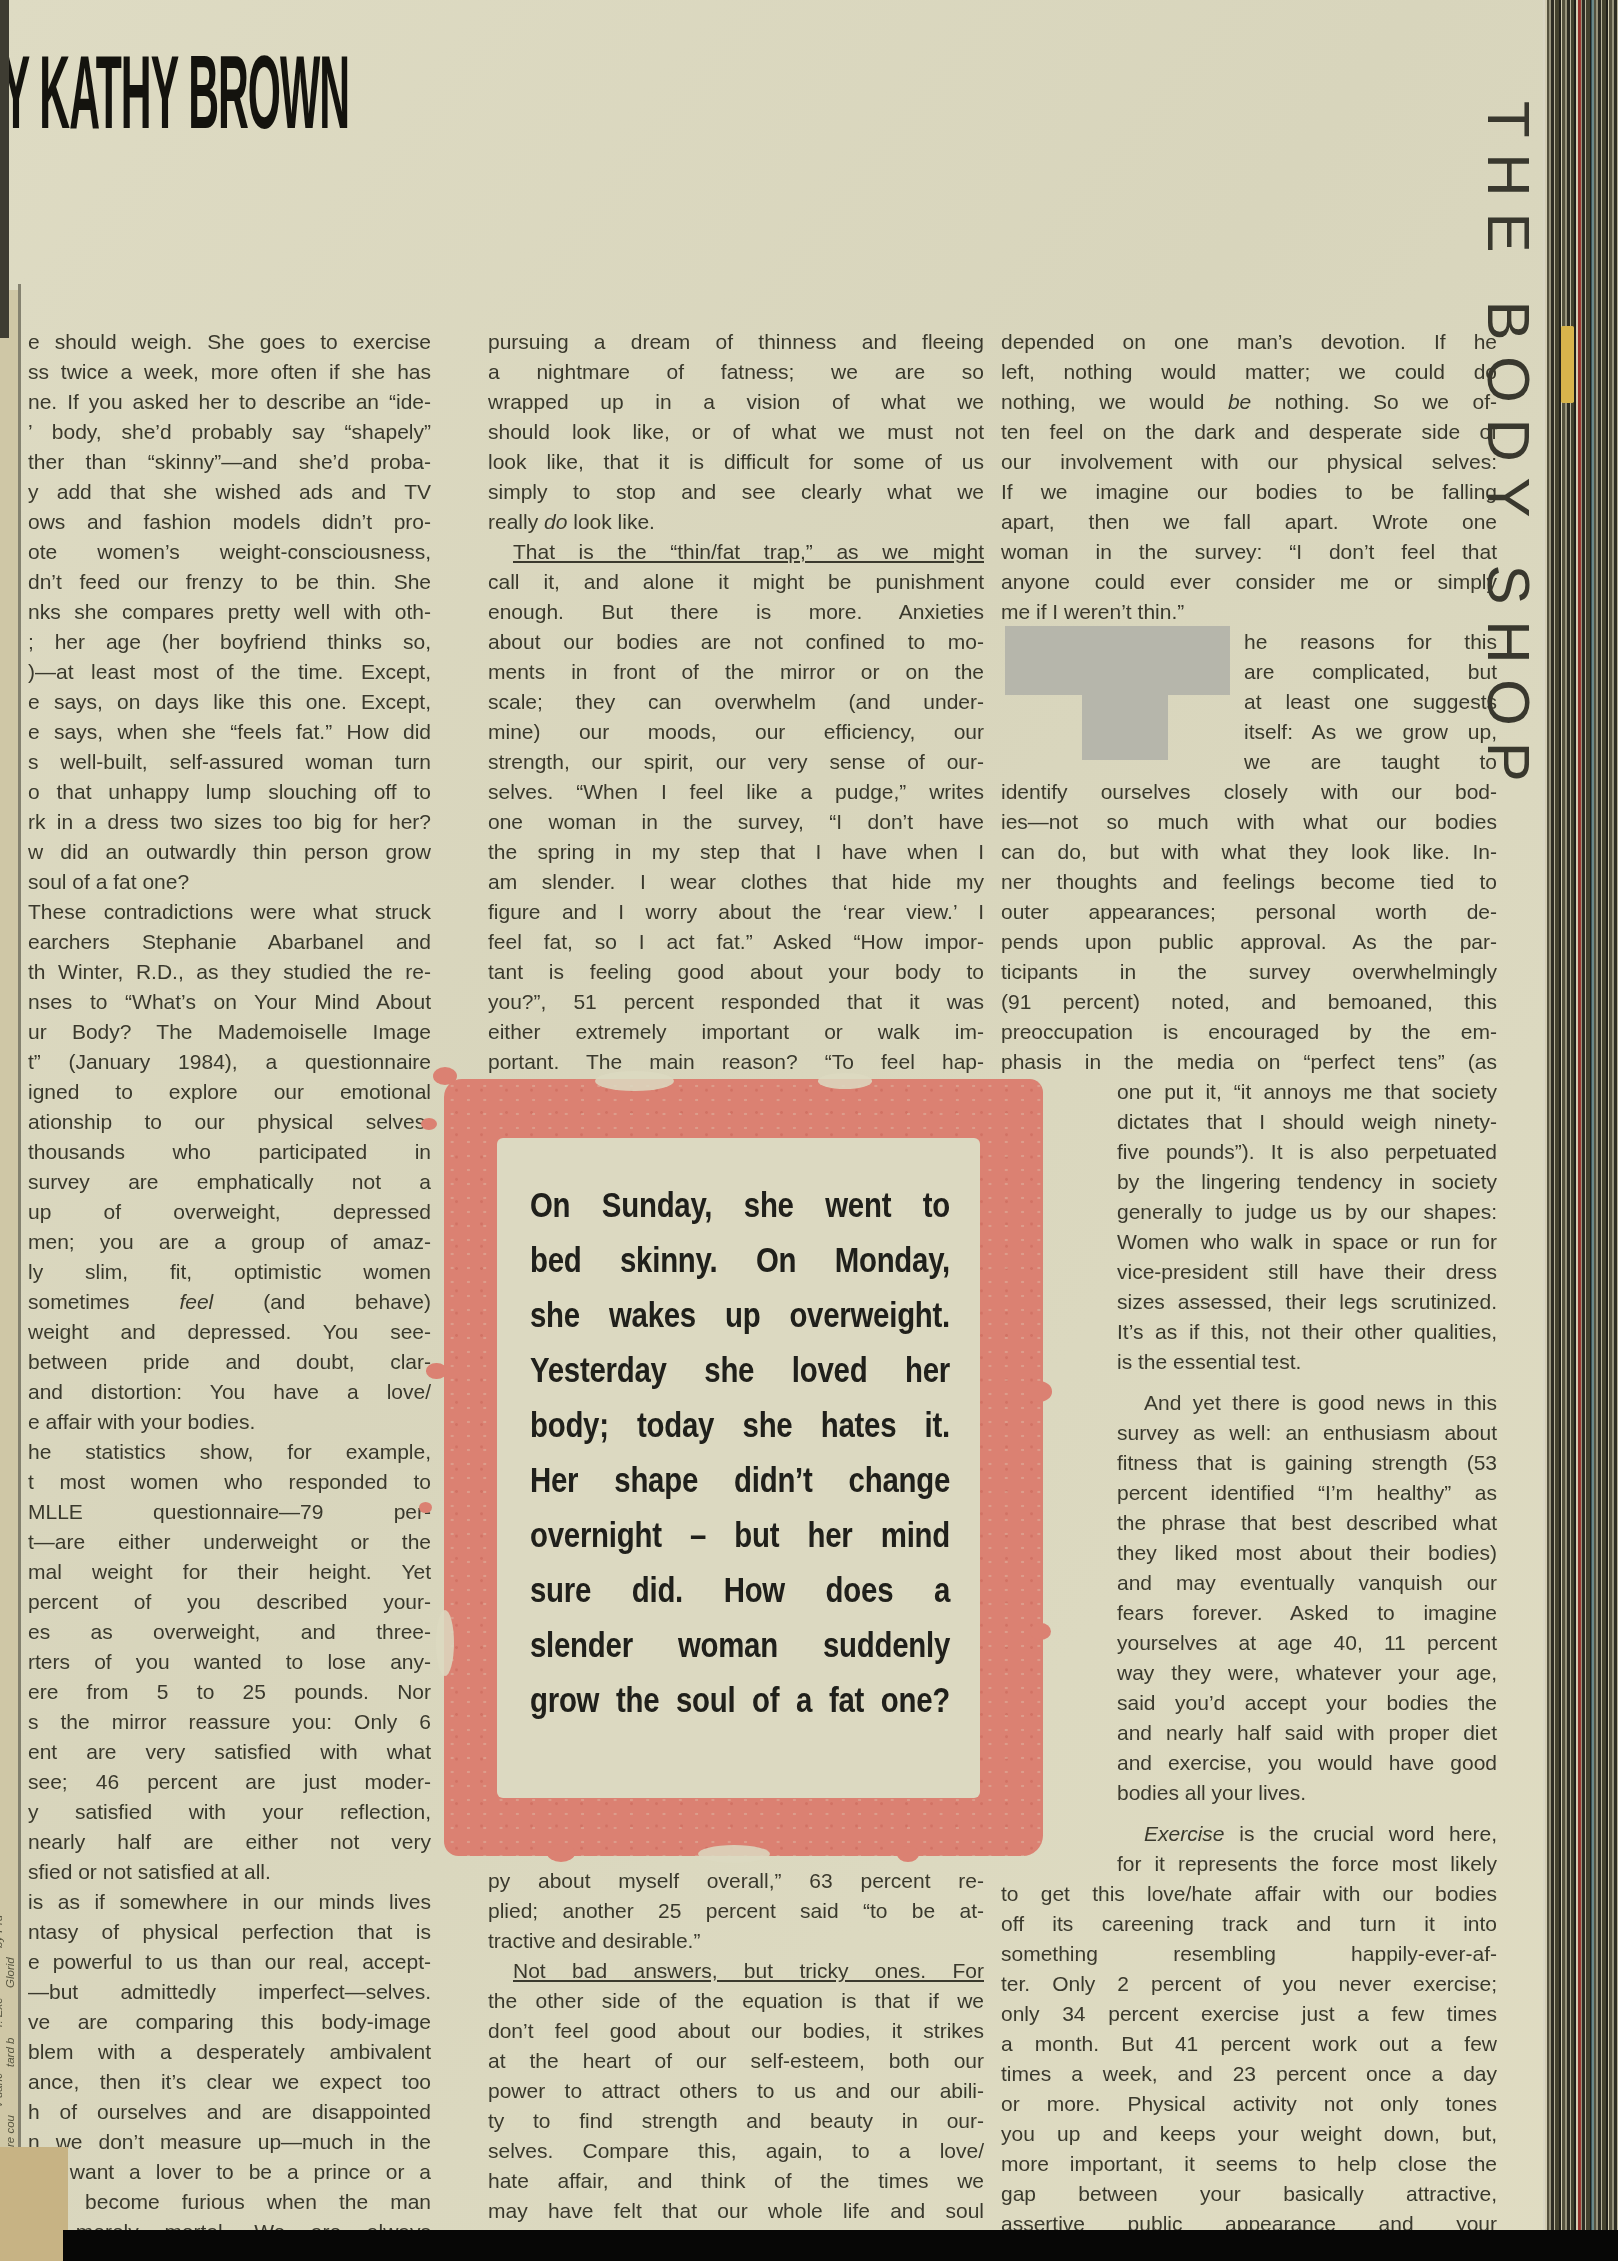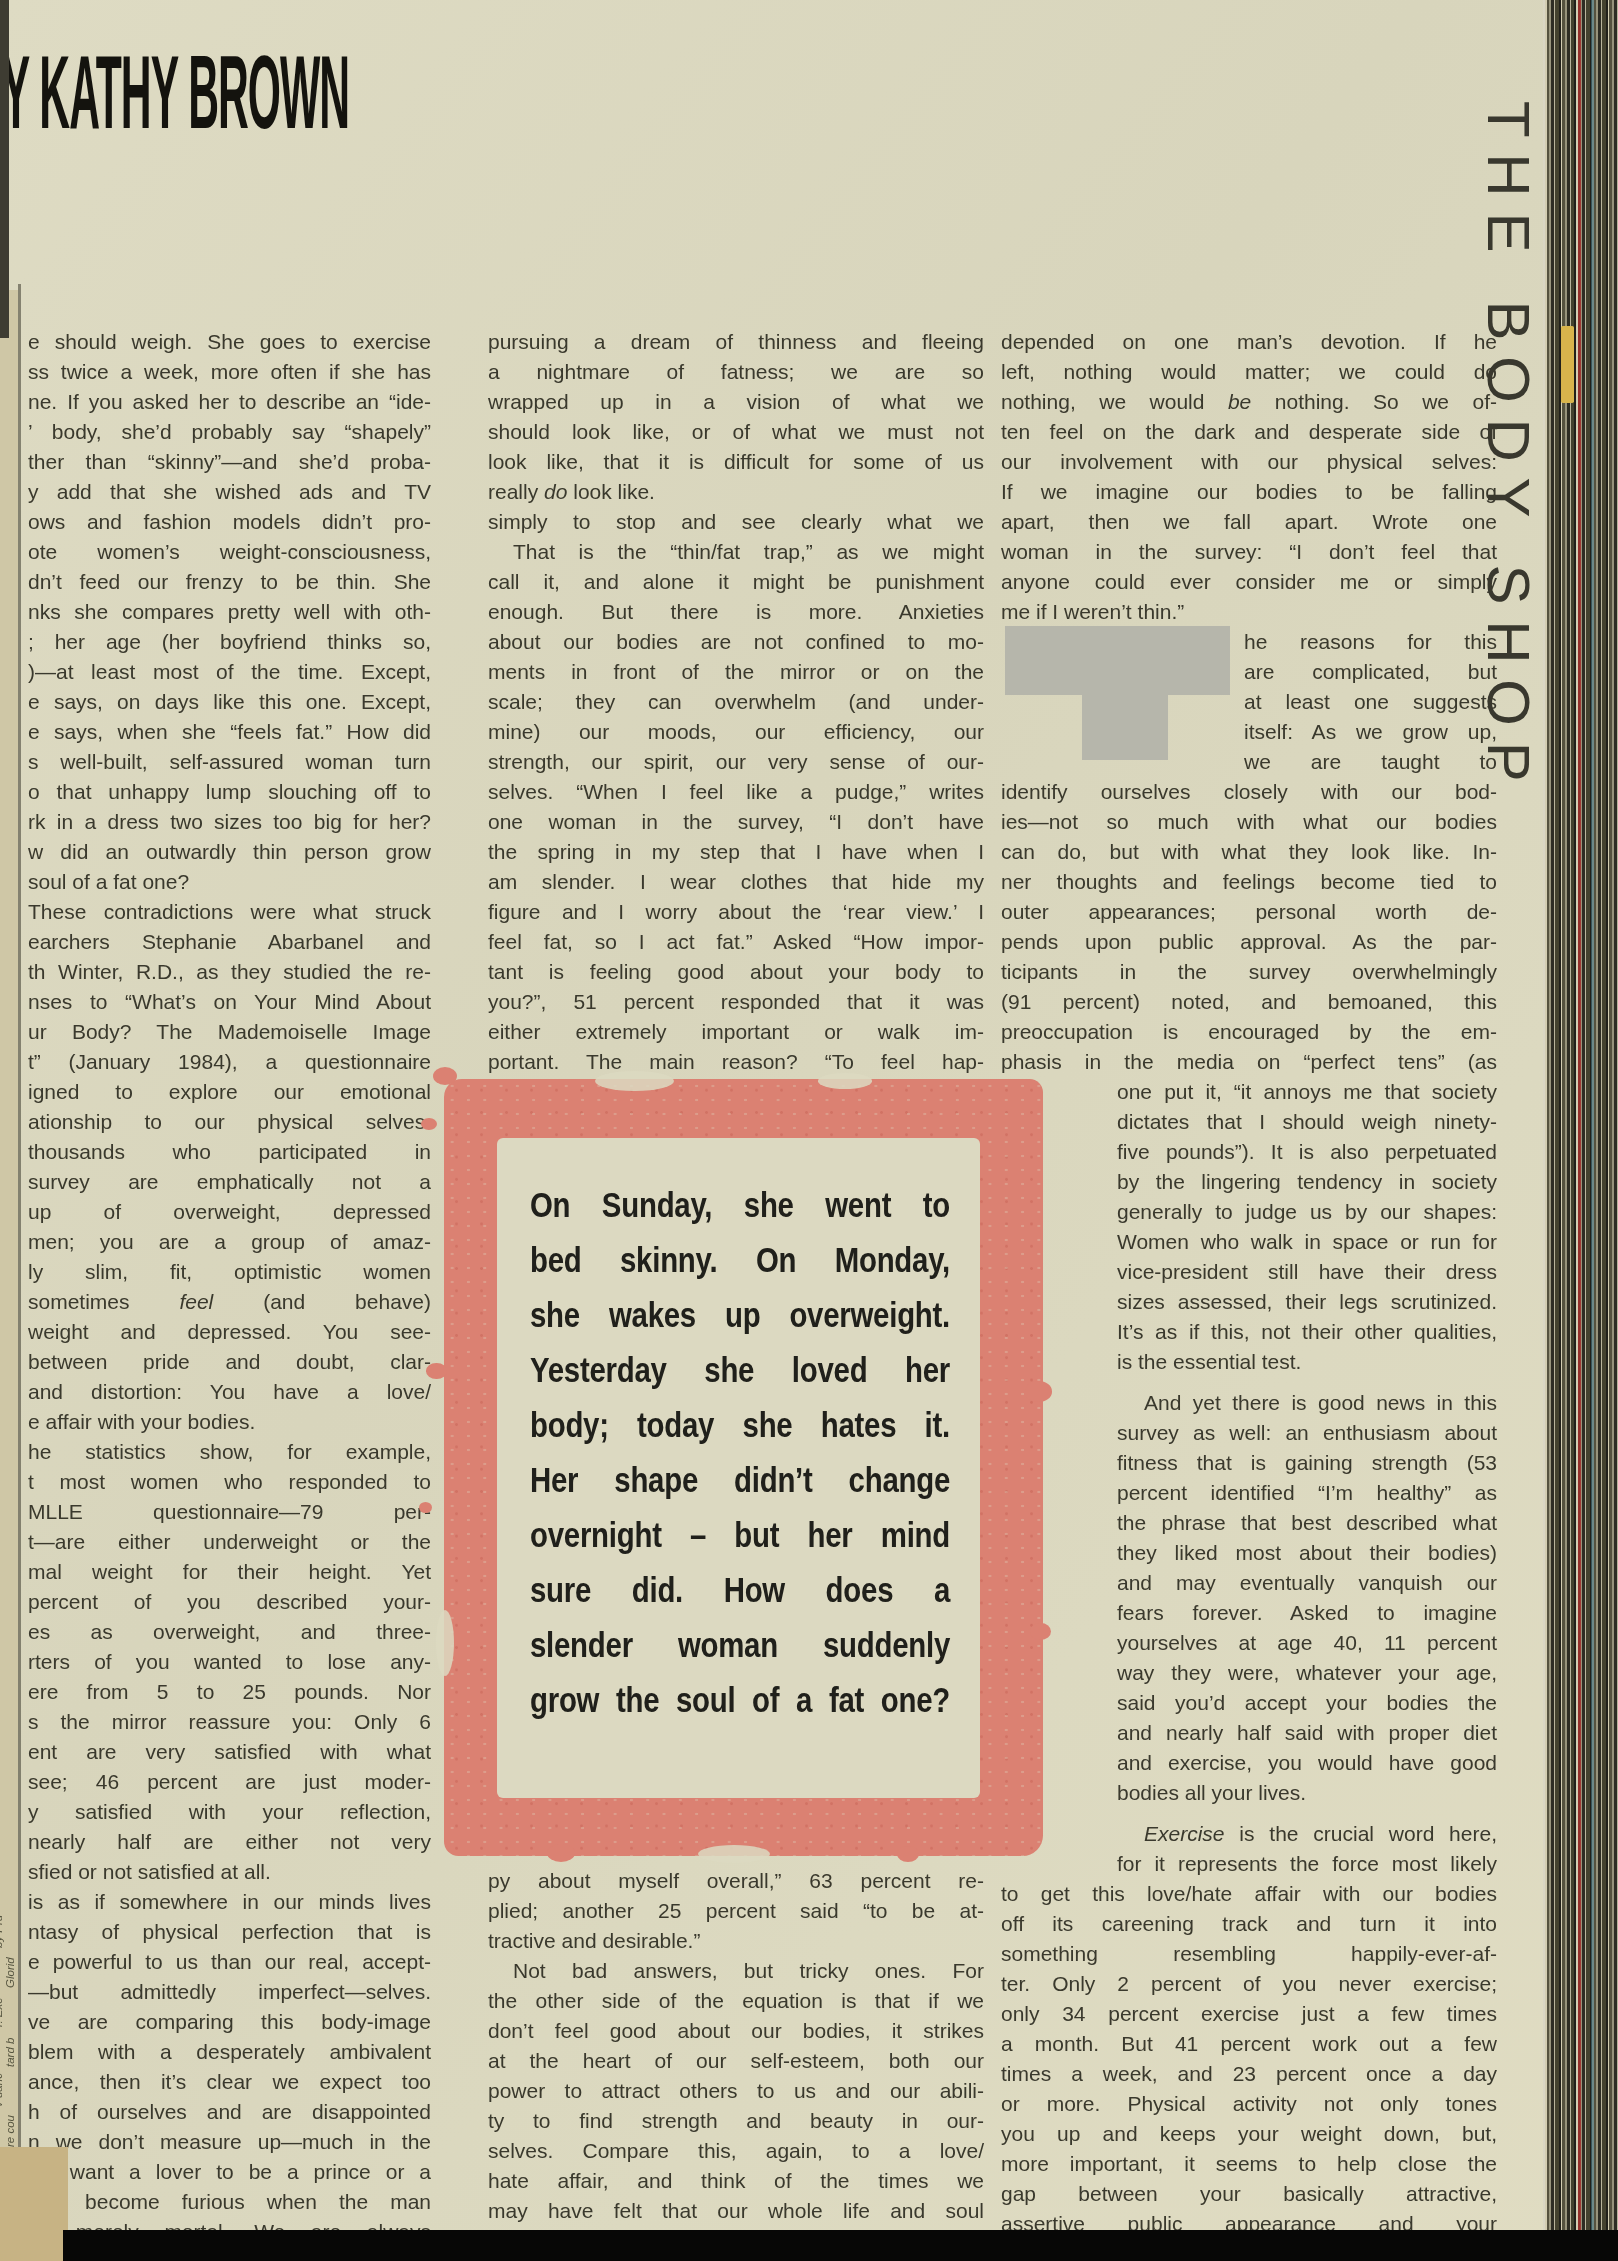--- a/index.html
+++ b/index.html
@@ -17,21 +17,21 @@
           font-size:60px;font-weight:400;letter-spacing:15.7px;color:#39382e;white-space:nowrap;}
 
   
   .col{position:absolute;top:327px;font-size:21px;line-height:30px;color:#3a392d;z-index:2;}
   .col-left{left:28px;width:403px;}
   .col-mid-top{left:488px;width:496px;}
   .col-mid-bottom{left:488px;top:1866px;width:496px;}
   .col-right{left:1001px;width:496px;}
   .ln{height:30px;text-align:justify;text-align-last:justify;}
   .ln.pe{text-align-last:left;}
-  .ln.f{padding-left:25px;}
+  .ln.f{padding-left:25px;text-decoration:underline;}
   .ln.m{padding-left:116px;}
   .ln.mf{padding-left:143px;margin-top:11px;}
   .ln.d{padding-left:243px;}
   .ln i{font-style:italic;}
 
   
   .dropcap{position:absolute;left:0;top:0;z-index:1;}
   .dc-bar,.dc-stem{position:absolute;background:#b6b6ab;}
   .dc-bar{left:1005px;top:626px;width:225px;height:69px;}
   .dc-stem{left:1082px;top:626px;width:86px;height:134px;}
@@ -152,22 +152,22 @@
       <div class="ln">we want a lover to be a prince or a</div>
       <div class="ln">and become furious when the man</div>
       <div class="ln">es merely mortal. We are always</div>
     </div>
   <div class="col col-mid-top">
       <div class="ln">pursuing a dream of thinness and fleeing</div>
       <div class="ln">a nightmare of fatness; we are so</div>
       <div class="ln">wrapped up in a vision of what we</div>
       <div class="ln">should look like, or of what we must not</div>
       <div class="ln">look like, that it is difficult for some of us</div>
+      <div class="ln">simply to stop and see clearly what we</div>
       <div class="ln pe">really <i>do</i> look like.</div>
-      <div class="ln">simply to stop and see clearly what we</div>
       <div class="ln f">That is the “thin/fat trap,” as we might</div>
       <div class="ln">call it, and alone it might be punishment</div>
       <div class="ln">enough. But there is more. Anxieties</div>
       <div class="ln">about our bodies are not confined to mo-</div>
       <div class="ln">ments in front of the mirror or on the</div>
       <div class="ln">scale; they can overwhelm (and under-</div>
       <div class="ln">mine) our moods, our efficiency, our</div>
       <div class="ln">strength, our spirit, our very sense of our-</div>
       <div class="ln">selves. “When I feel like a pudge,” writes</div>
       <div class="ln">one woman in the survey, “I don’t have</div>

